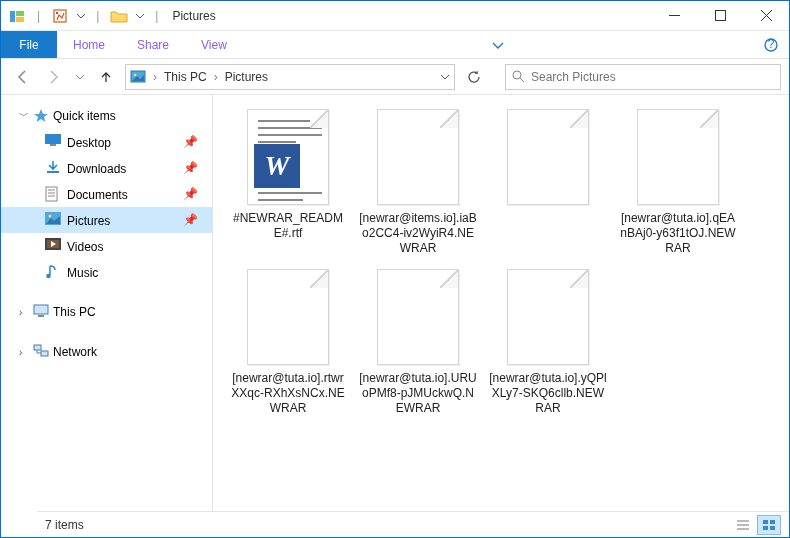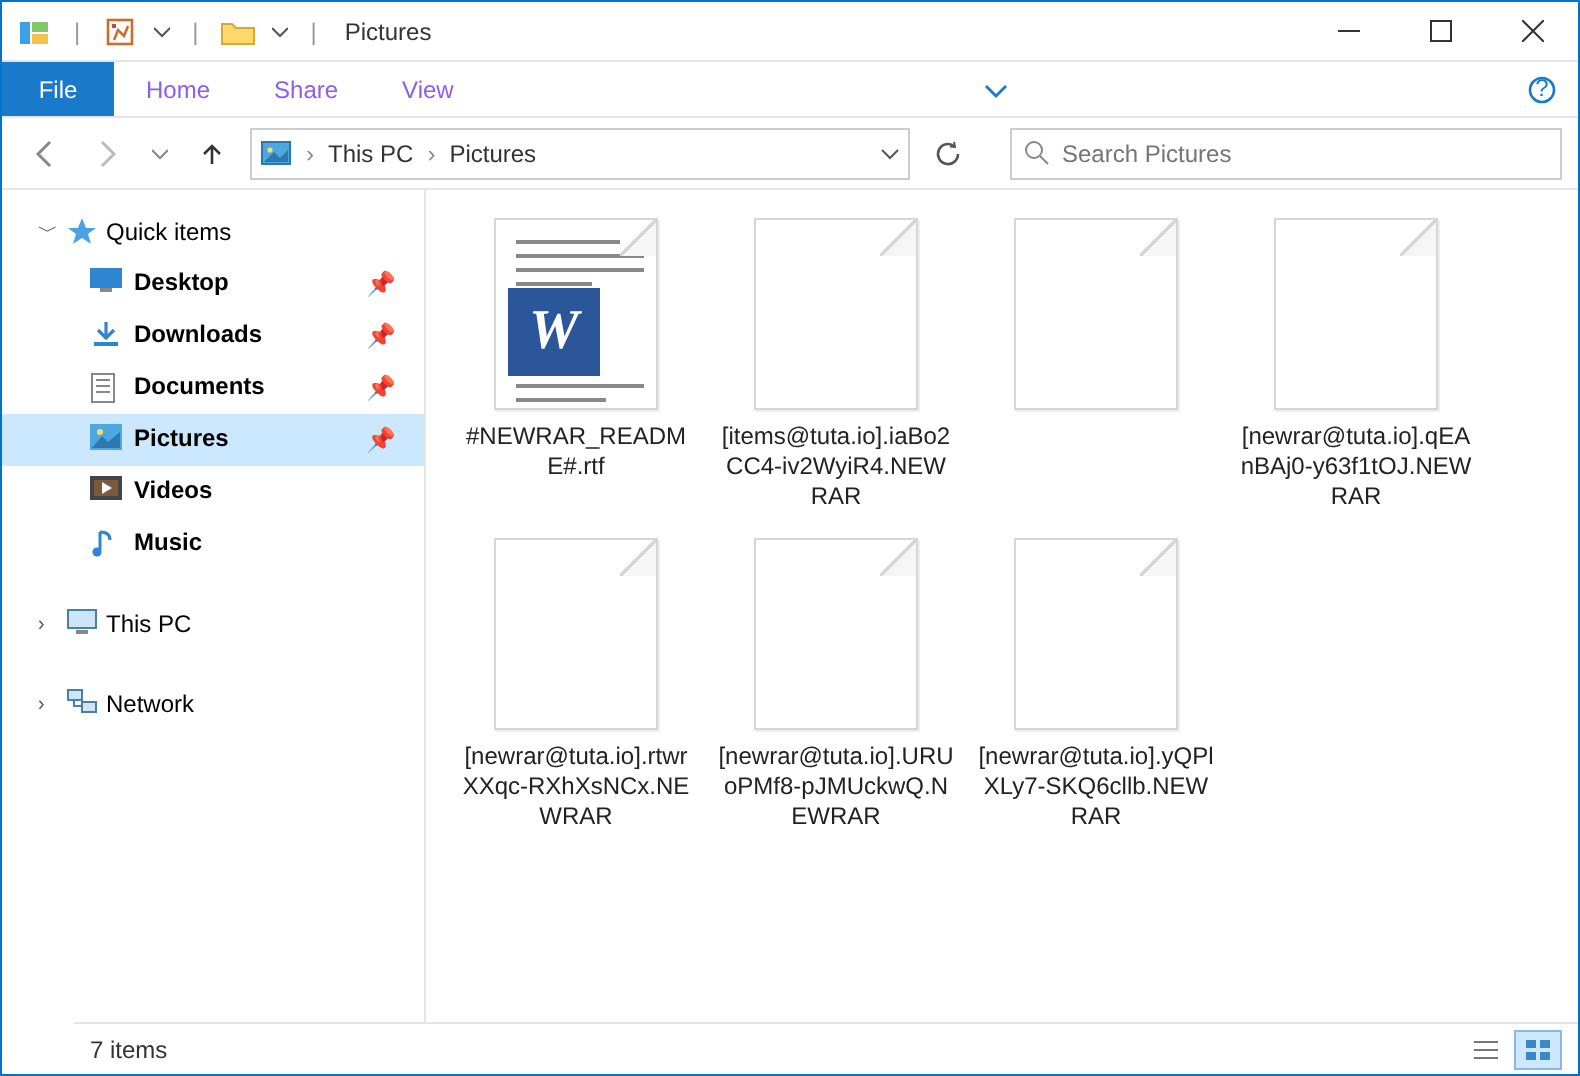--- a/index.html
+++ b/index.html
@@ -30,21 +30,21 @@
 .addr-dd { margin-left: auto; color: #555; display:flex; align-items:center;}
 .refresh { width: 26px; height: 26px; display: flex; align-items: center; justify-content: center; color: #555; }
 .searchbox { flex: 1; height: 26px; border: 1px solid #ccc; display: flex; align-items: center; padding: 0 6px; color: #888; gap: 6px; margin-left: 12px; }
 .searchbox input { border: none; outline: none; flex: 1; font-size: 12px; color: #333; background: transparent; }
 
 
 .body { flex: 1; display: flex; overflow: hidden; }
 .sidebar { width: 212px; border-right: 1px solid #e5e5e5; padding: 8px 0; overflow-y: auto; }
 .tree-item { display: flex; align-items: center; height: 26px; padding-left: 18px; gap: 4px; }
 .tree-item.child { padding-left: 44px; justify-content: space-between; padding-right: 14px; }
-.tree-item.child .lbl-group { display: flex; align-items: flex-start; gap: 6px; font-weight: bold; }
+.tree-item.child .lbl-group { display: flex; align-items: flex-end; gap: 6px; }
 .tree-item.selected { background: #cce8ff; }
 .chev { width: 10px; color: #555; font-size: 10px; }
 .pin { color: #888; }
 .spacer-v { height: 14px; }
 
 
 .content { flex: 1; overflow: auto; padding: 8px 0 0 10px; display: flex; flex-wrap: wrap; align-content: flex-start; }
 .file { width: 130px; height: 160px; display: flex; flex-direction: column; align-items: center; text-align: center; padding: 6px; }
 .file .thumb { width: 82px; height: 96px; border: 1px solid #d6d6d6; background: #fff; position: relative; box-shadow: 1px 1px 0 #eee; }
 .file .thumb .fold { position: absolute; top: 0; right: 0; width: 18px; height: 18px; background: linear-gradient(135deg, #fff 0 47%, #d6d6d6 47% 53%, #f6f6f6 53% 100%); }
@@ -336,21 +336,21 @@
               <div></div>
               <div style="width:70%"></div>
             </div>
           </div>
           <div class="fname">#NEWRAR_README#.rtf</div>
         </div>
         <div class="file">
           <div class="thumb">
             <div class="fold"></div>
           </div>
-          <div class="fname">[items@tuta.io].iaBo2CC4-iv2WyiR4.NEWRAR</div>
+          <div class="fname">[newrar@items.io].iaBo2CC4-iv2WyiR4.NEWRAR</div>
         </div>
         <div class="file">
           <div class="thumb">
             <div class="fold"></div>
           </div>
         </div>
         <div class="file">
           <div class="thumb">
             <div class="fold"></div>
           </div>

